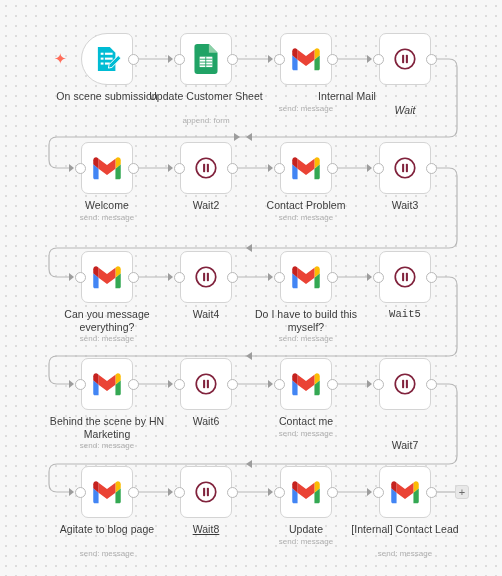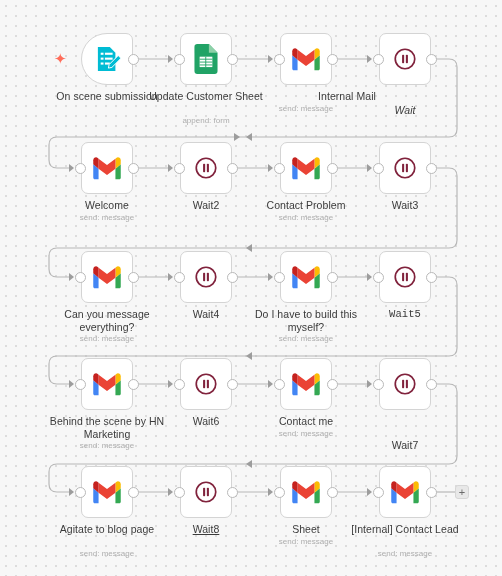--- a/index.html
+++ b/index.html
@@ -367,21 +367,21 @@
     <path d="M37.5 37h7a3.5 3.5 0 0 0 1.5-4V13l-8.5 7z" fill="#34A853"></path>
     <path d="M37.5 4v16L46 13V6.5C46 2.6 41.7.6 38.8 2.8z" fill="#FBBC04"></path>
     <path d="M10.5 20V4L24 14.2 37.5 4v16L24 30.2z" fill="#EA4335"></path>
     <path d="M2 6.5V13l8.5 7V4L9.2 2.8C6.3.6 2 2.6 2 6.5z" fill="#C5221F"></path>
   </svg>
         </span>
       </div>
       <div class="arrowhead" style="left: 268px; top: 488px;"></div>
       <div class="endpt" style="left: 274px; top: 486.5px;"></div>
       <div class="endpt" style="left: 327px; top: 486.5px;"></div>
-      <div class="nlabel" style="left: 241px; top: 523px;">Sheet</div>
+      <div class="nlabel" style="left: 241px; top: 523px;">Update</div>
       <div class="nsub" style="left: 241px; top: 536.5px;">send: message</div>
       <div class="node" style="left: 379px; top: 466px;">
         <span>
           <svg class="icon" viewBox="0 0 48 38">
     <path d="M3.5 37h7V20L2 13v20a4 4 0 0 0 1.5 4z" fill="#4285F4"></path>
     <path d="M37.5 37h7a3.5 3.5 0 0 0 1.5-4V13l-8.5 7z" fill="#34A853"></path>
     <path d="M37.5 4v16L46 13V6.5C46 2.6 41.7.6 38.8 2.8z" fill="#FBBC04"></path>
     <path d="M10.5 20V4L24 14.2 37.5 4v16L24 30.2z" fill="#EA4335"></path>
     <path d="M2 6.5V13l8.5 7V4L9.2 2.8C6.3.6 2 2.6 2 6.5z" fill="#C5221F"></path>
   </svg>

